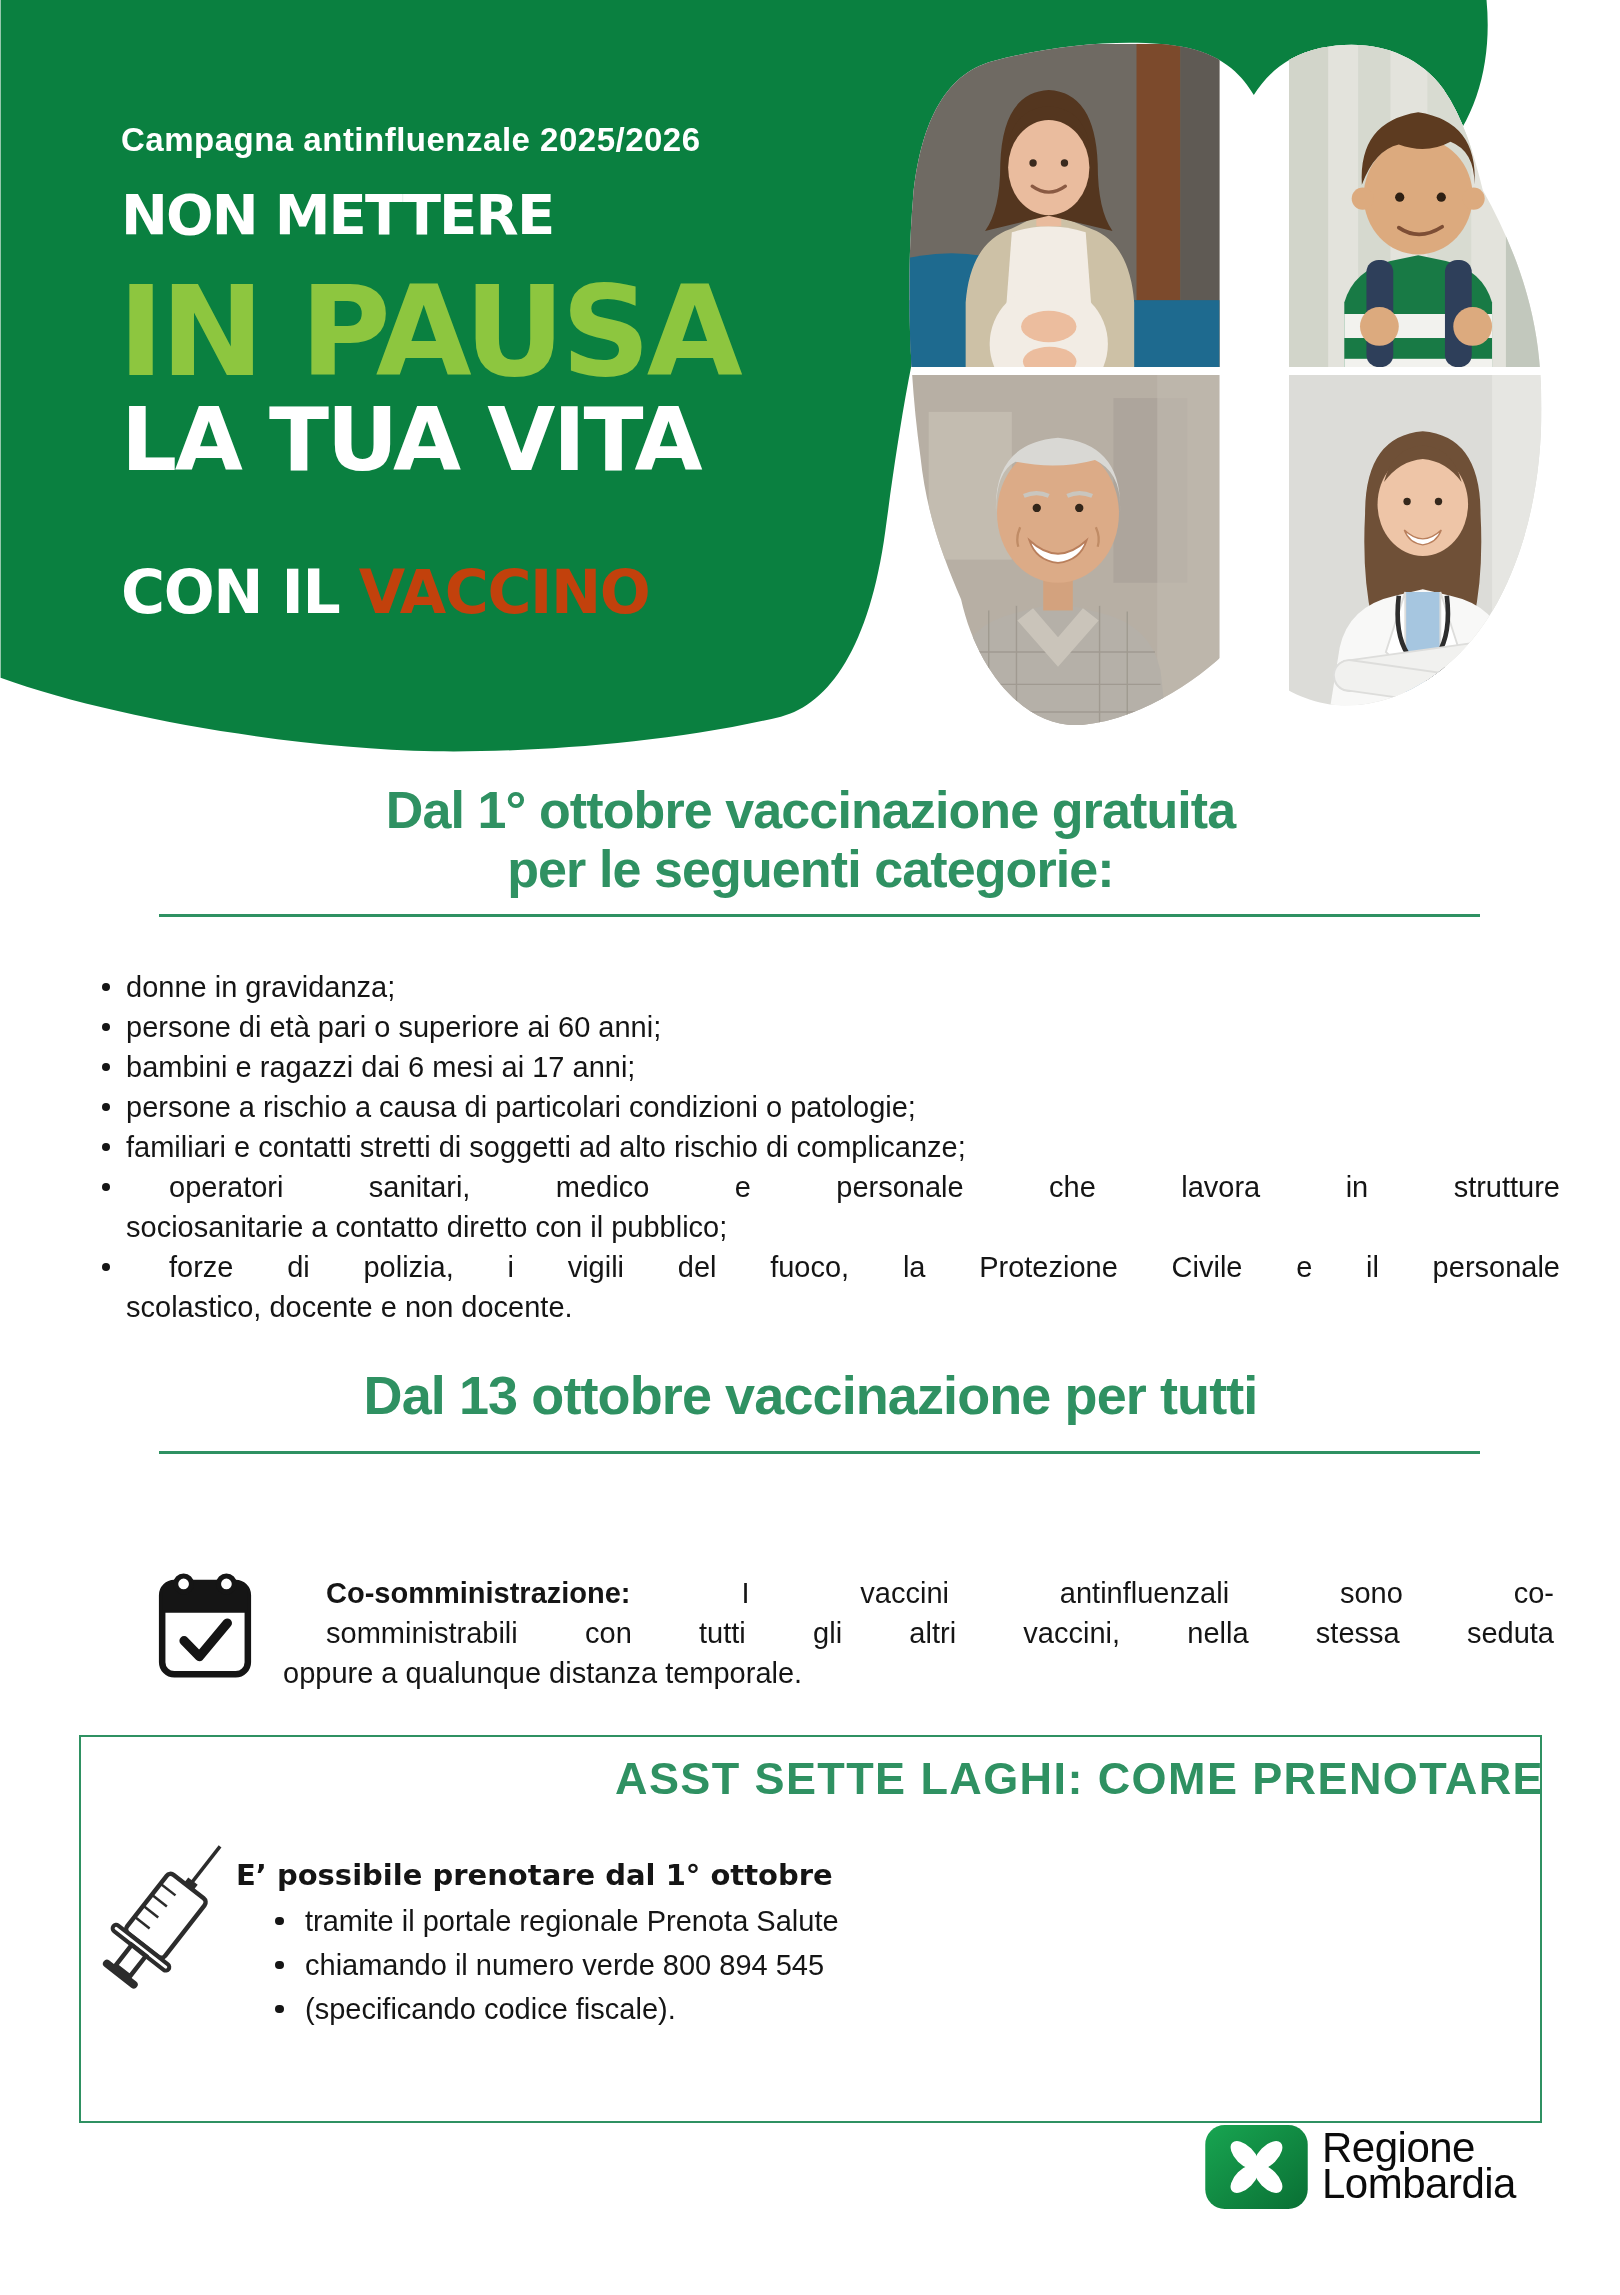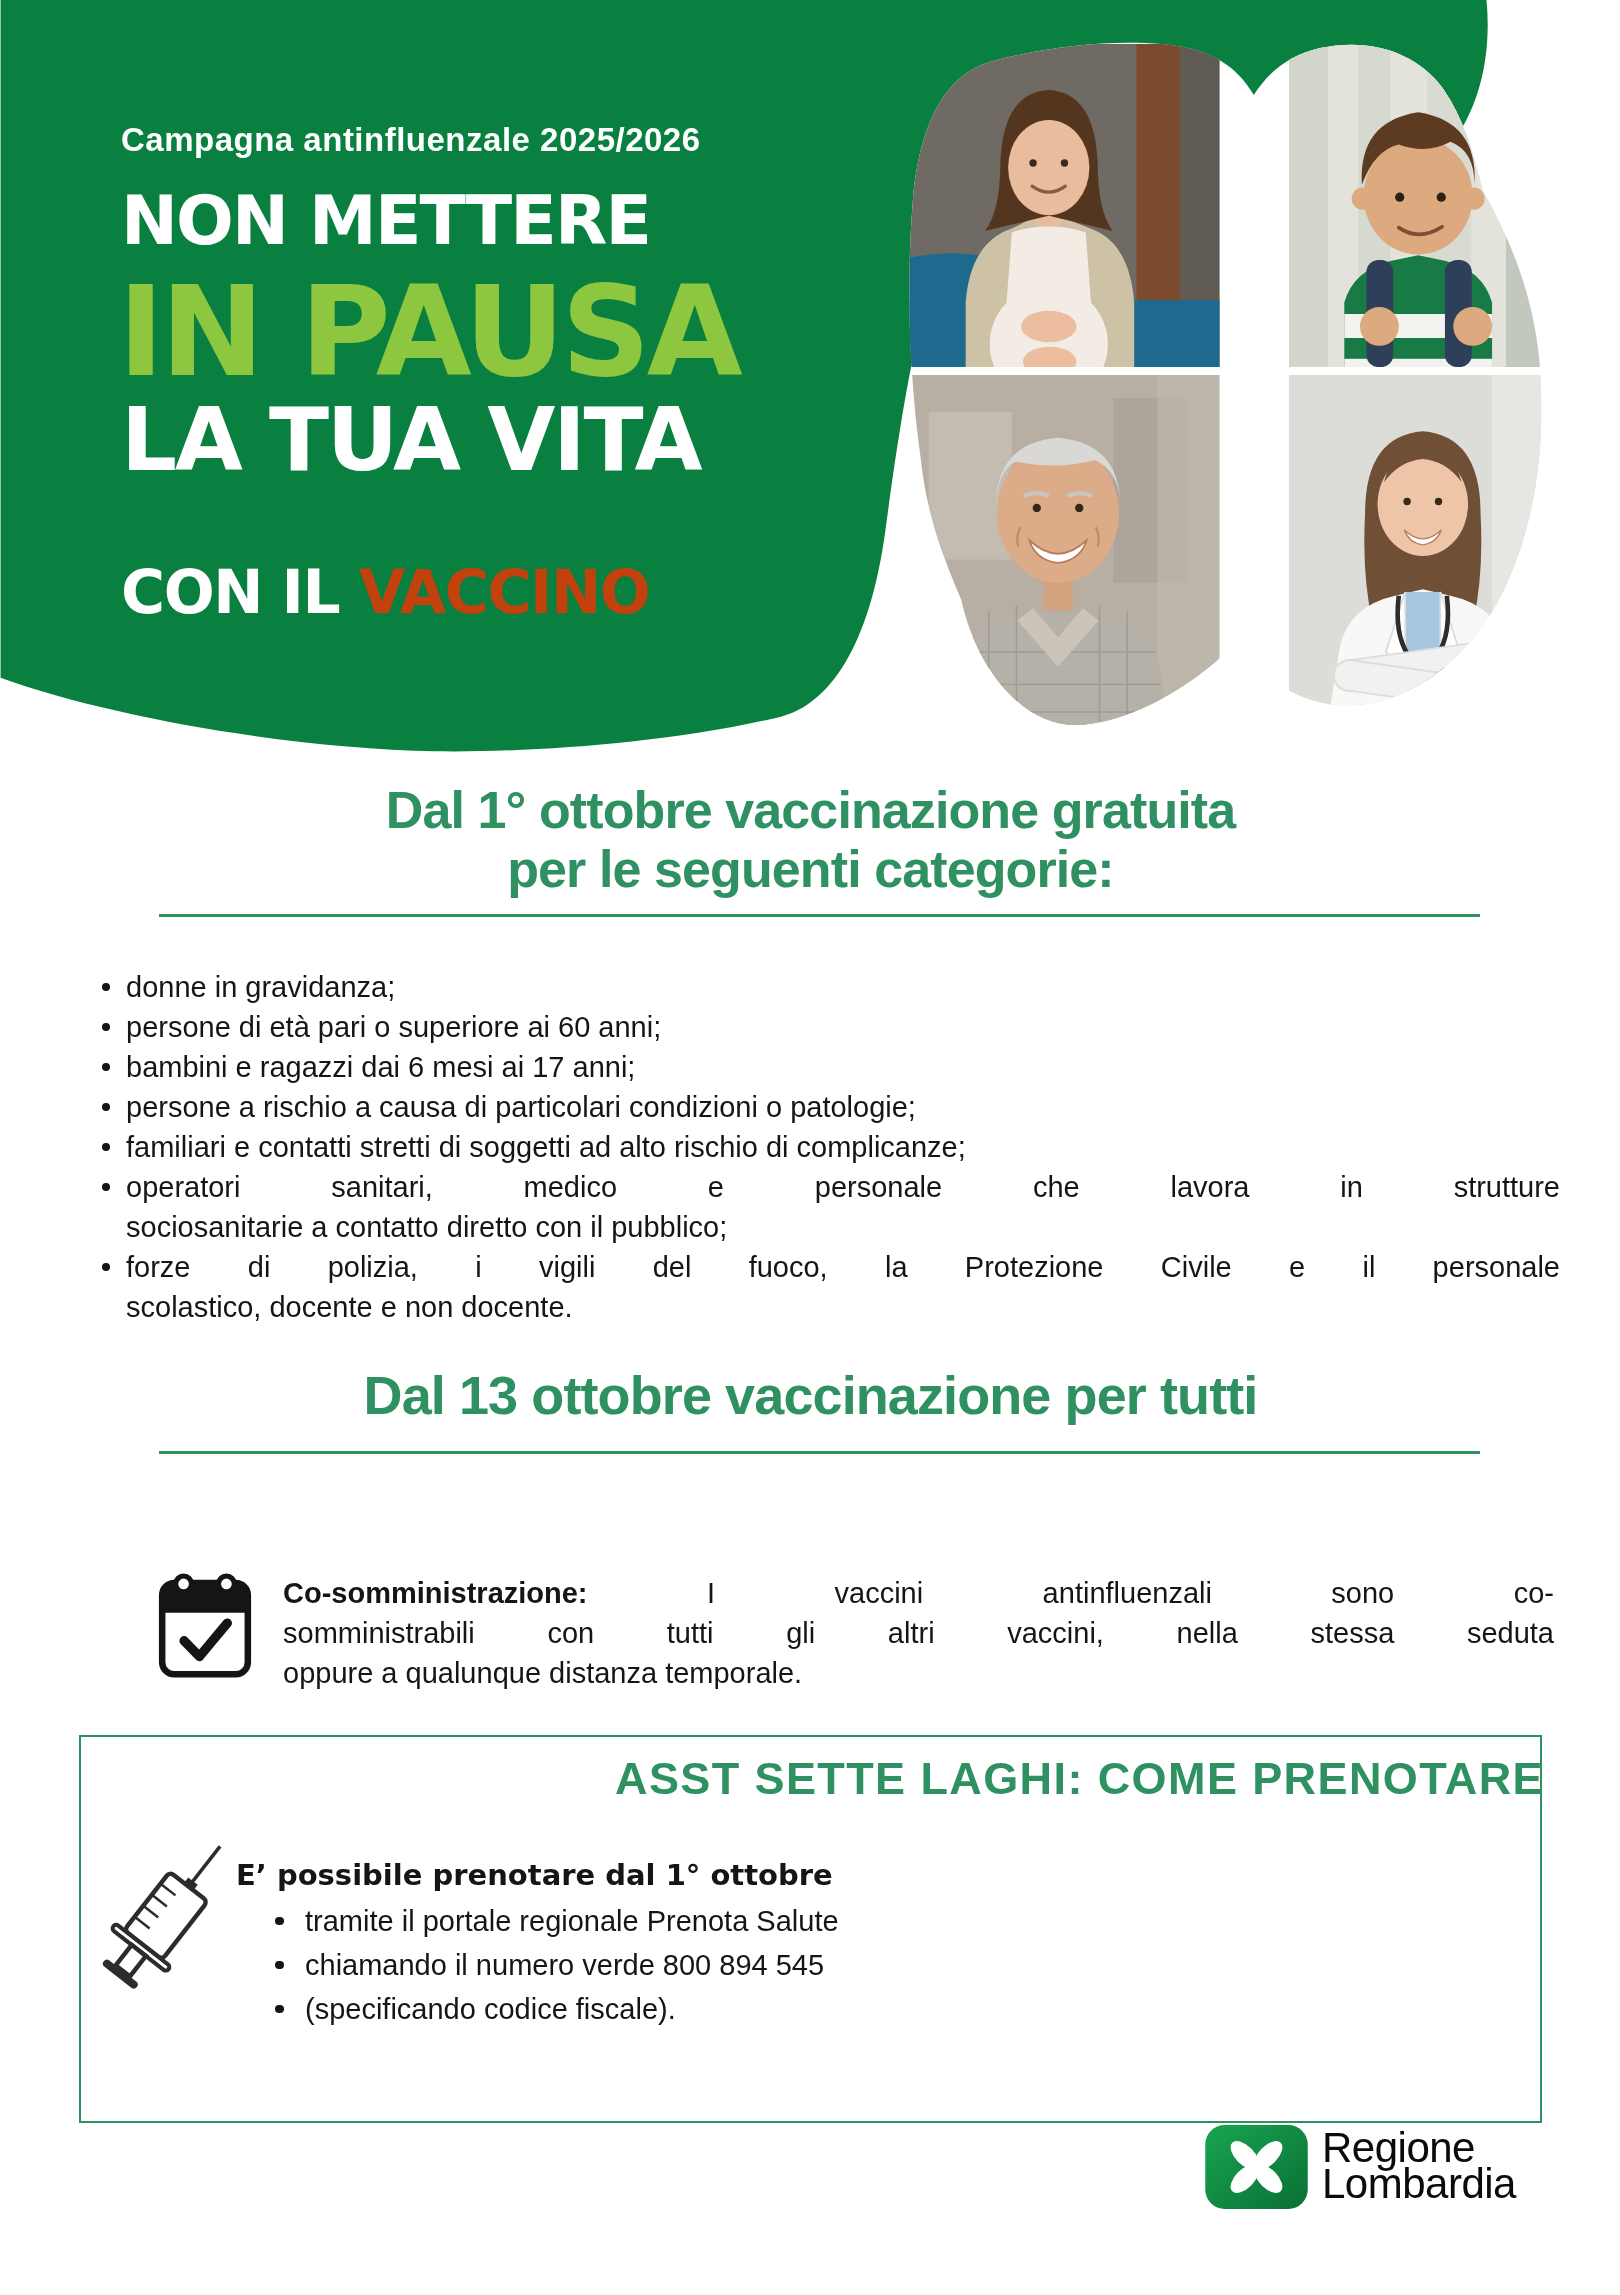--- a/index.html
+++ b/index.html
@@ -3,35 +3,35 @@
 <meta charset="utf-8">
 <style>
   html,body{margin:0;padding:0;background:#ffffff;}
   #poster{position:relative;width:1621px;height:2295px;background:#ffffff;overflow:hidden;
           font-family:"Liberation Sans",sans-serif;color:#151515;}
   .abs{position:absolute;}
   
   #header-svg{position:absolute;left:0;top:0;}
   .kicker{left:121px;top:121px;font-size:33px;font-weight:bold;color:#ffffff;letter-spacing:0.5px;}
   .hl{font-family:"DejaVu Sans",sans-serif;font-weight:bold;color:#ffffff;line-height:1;white-space:nowrap;}
-  .hl1{left:121px;top:187px;font-size:68px;letter-spacing:-1.8px;}
+  .hl1{left:121px;top:187px;font-size:56px;letter-spacing:-1.8px;}
   .hl2{left:118px;top:270px;font-size:124px;letter-spacing:-3.7px;color:#8dc63f;}
   .hl3{left:121px;top:396px;font-size:88px;letter-spacing:-2.3px;}
   .hl4{left:121px;top:496px;font-size:59px;letter-spacing:-1.4px;}
   .hl5{left:121px;top:562px;font-size:60px;letter-spacing:-1.4px;}
   .hl5 .accent{color:#c2410c;}
   
   .sec-h{width:1621px;text-align:center;font-weight:bold;color:#2f9162;font-size:52px;letter-spacing:-0.9px;line-height:1;}
   .rule{height:3.2px;background:#2f9162;}
   
   ul.blist{list-style:none;margin:0;padding:0;font-size:29px;line-height:40px;}
   ul.blist li{position:relative;padding-left:26px;margin:0;}
   ul.blist li::before{content:"";position:absolute;left:1.8px;top:15.7px;width:7.9px;height:7.9px;border-radius:50%;background:#151515;}
   .lblock{display:block;}
-  .just{text-align:justify;text-align-last:justify;}
+  .just{text-align:justify;text-align-last:justify;margin-left:43px;}
   
   #coadmin-text{left:283px;top:1573px;width:1271px;font-size:29px;line-height:40px;}
   #coadmin-text .bold{font-weight:bold;}
   
   #booking-box{left:79px;top:1735px;width:1459px;height:384px;border:2.8px solid #2f9162;background:#ffffff;}
   #booking-heading{left:79px;top:1756px;width:1465px;text-align:right;font-weight:bold;color:#2f9162;font-size:45px;letter-spacing:1.4px;line-height:1;}
   #booking-intro{left:236px;top:1858px;font-family:"DejaVu Sans",sans-serif;font-weight:bold;font-size:29px;line-height:1.2;}
   ul.booklist{list-style:none;margin:0;padding:0;font-size:29px;line-height:44px;}
   ul.booklist li{position:relative;padding-left:37px;}
   ul.booklist li::before{content:"";position:absolute;left:7.4px;top:17.6px;width:8.3px;height:8.3px;border-radius:50%;background:#151515;}

